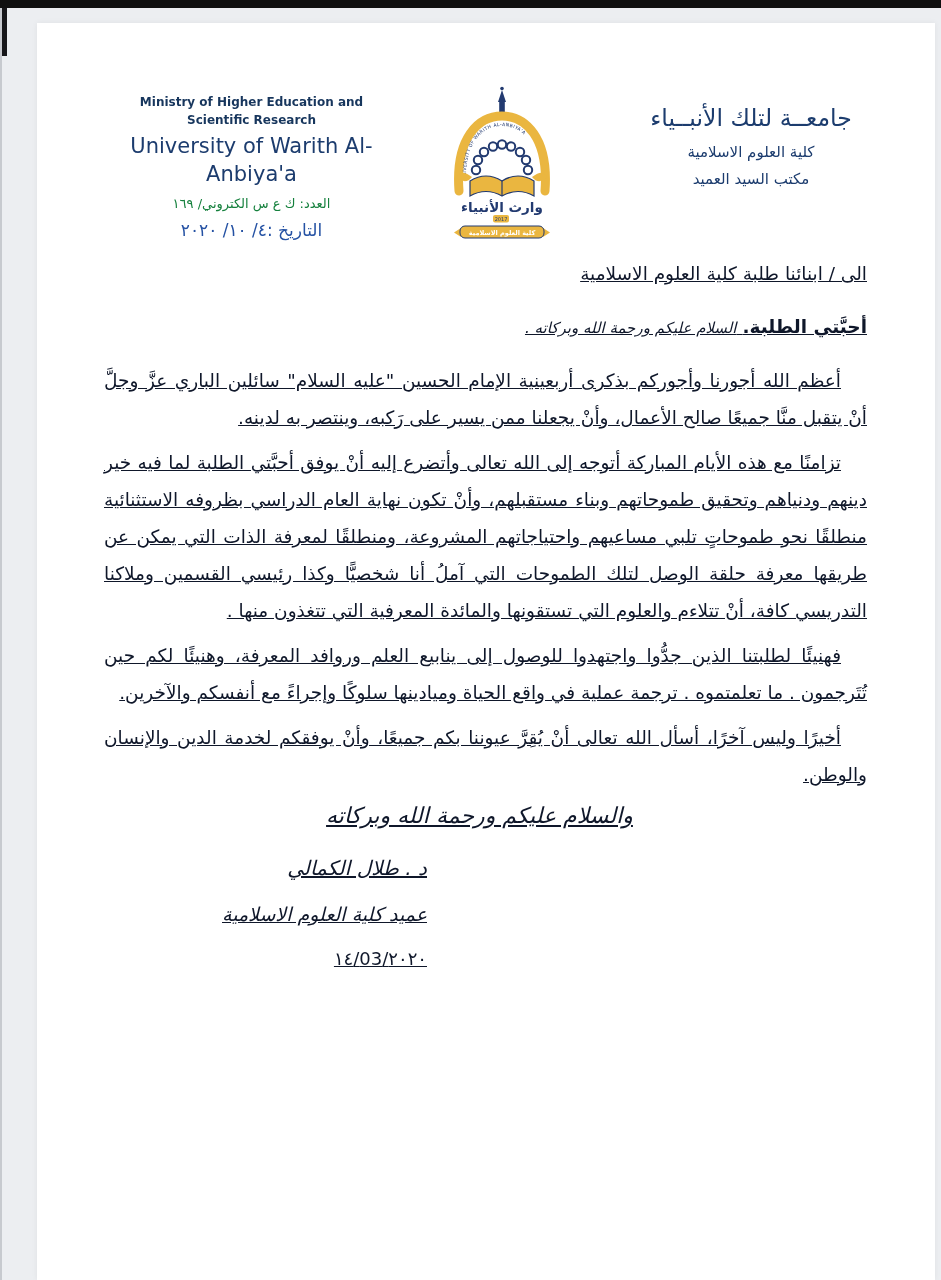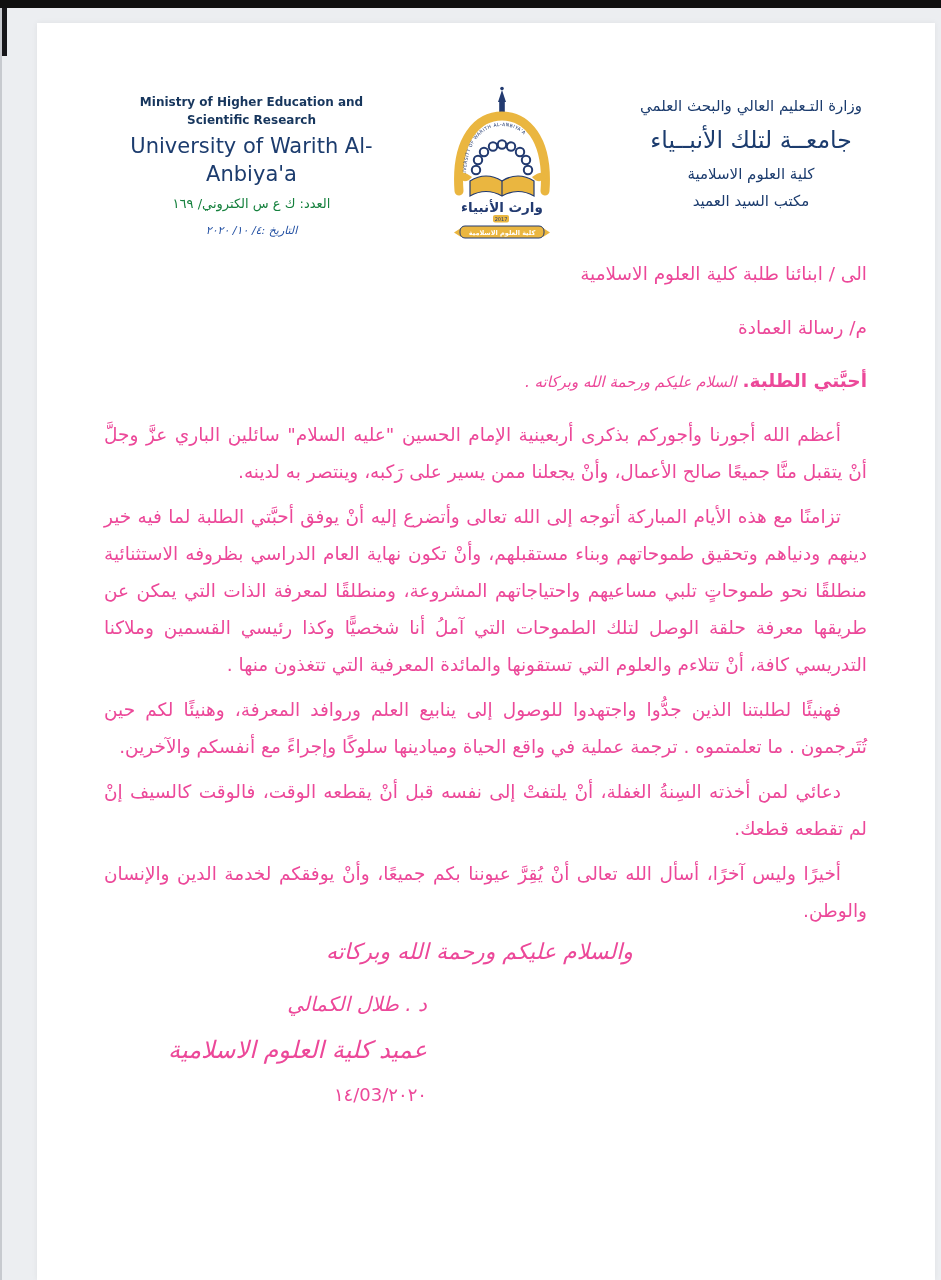--- a/index.html
+++ b/index.html
@@ -14,46 +14,46 @@
   .page {
     position:absolute; left:37px; top:23px; width:898px; height:1257px;
     background:#ffffff; box-shadow:0 0 6px rgba(0,0,0,0.06);
   }
 
   
   .hdr-left { position:absolute; left:62px; top:70px; width:305px; text-align:center; }
   .hdr-left .m1 { font-size:12px; line-height:18px; font-weight:bold; color:#17365d; }
   .hdr-left .uni { font-size:21px; line-height:28px; margin-top:3px; color:#1c3c6e; }
   .hdr-left .num { font-size:13px; line-height:25px; margin-top:3px; color:#15803d; direction:rtl; }
-  .hdr-left .dat { font-size:11px; line-height:25px; margin-top:2px; color:#2451a3; direction:rtl;font-style:italic; }
+  .hdr-left .dat { font-size:17px; line-height:25px; margin-top:2px; color:#2451a3; direction:rtl; }
 
   .hdr-right { position:absolute; left:556px; top:72px; width:316px; text-align:center; direction:rtl; color:#1c3c6e; }
   .hdr-right .m { font-size:15px; line-height:22px; }
   .hdr-right .u { font-size:23.5px; line-height:34px; margin-top:6px; }
   .hdr-right .c { font-size:15px; line-height:22px; margin-top:6px; }
   .hdr-right .o { font-size:15px; line-height:22px; margin-top:5px; }
 
   .logo-wrap { position:absolute; left:398px; top:62px; width:134px; height:158px; }
 
   
   .body-text {
     position:absolute; left:55px; right:68px; top:238px;
-    direction:rtl; color:#ec4899; font-size:18.5px;
+    direction:rtl; color:#0f172a; font-size:18.5px;text-decoration:underline;
   }
   .to-line { line-height:26px; }
   .subject-line { margin-top:28px; line-height:26px; }
   .salutation { margin-top:26px; line-height:28px; }
   .salutation .b { font-weight:bold; }
   .salutation .scr { font-style:italic; font-size:15px; }
   .paras { margin-top:20px;margin-left:12px; }
   .paras p { margin:0 0 8px 0; line-height:37px; text-align:justify; text-indent:26px; }
   .closing { text-align:center; font-style:italic; font-size:22px; line-height:30px; }
   .signature { width:300px; margin:22px 440px 0 0; }
   .signature .nm { font-style:italic; font-size:20px; line-height:30px; }
-  .signature .tt { font-style:italic; font-size:24px; line-height:30px; margin-top:16px; }
+  .signature .tt { font-style:italic; font-size:19px; line-height:30px; margin-top:16px; }
   .signature .dt { font-size:18px; line-height:28px; margin-top:16px; direction:rtl; }
 </style>
 </head>
 <body>
 
 <div class="topbar"></div>
 <div class="corner-blot"></div>
 <div class="left-edge-line"></div>
 
 <div class="page">
@@ -104,38 +104,35 @@
       <text x="66" y="136" font-size="5" fill="#223a70" text-anchor="middle">2017</text>
 
       <path d="M26,143 L19,147.5 L26,152 Z" fill="#eab640"></path>
       <path d="M108,143 L115,147.5 L108,152 Z" fill="#eab640"></path>
       <rect x="25" y="141" width="84" height="12" rx="5" fill="#eab640" stroke="#223a70" stroke-width="1"></rect>
       <text x="67" y="149.5" font-size="6.5" fill="#ffffff" text-anchor="middle" font-weight="bold">كلية العلوم الاسلامية</text>
     </svg>
   </div>
 
   <div class="hdr-right">
-    <div class="m">وزارة التـعليم العالي والبحث العلمي</div>
     <div class="u">جامعــة لتلك الأنبــياء</div>
     <div class="c">كلية العلوم الاسلامية</div>
     <div class="o">مكتب السيد العميد</div>
   </div>
 
   <div class="body-text">
     <div class="to-line">الى / ابنائنا طلبة كلية العلوم الاسلامية</div>
-    <div class="subject-line">م/ رسالة العمادة</div>
     <div class="salutation">
       <span class="b">أحبَّتي الطلبة.</span>
       <span class="scr">السلام عليكم ورحمة الله وبركاته .</span>
     </div>
     <div class="paras">
       <p>أعظم الله أجورنا وأجوركم بذكرى أربعينية الإمام الحسين "عليه السلام" سائلين الباري عزَّ وجلَّ أنْ يتقبل منَّا جميعًا صالح الأعمال، وأنْ يجعلنا ممن يسير على رَكبه، وينتصر به لدينه.</p>
       <p>تزامنًا مع هذه الأيام المباركة أتوجه إلى الله تعالى وأتضرع إليه أنْ يوفق أحبَّتي الطلبة لما فيه خير دينهم ودنياهم وتحقيق طموحاتهم وبناء مستقبلهم، وأنْ تكون نهاية  العام الدراسي بظروفه الاستثنائية منطلقًا نحو طموحاتٍ تلبي مساعيهم واحتياجاتهم المشروعة، ومنطلقًا لمعرفة الذات التي يمكن عن  طريقها معرفة حلقة الوصل لتلك الطموحات التي آملُ أنا شخصيًّا وكذا رئيسي القسمين وملاكنا التدريسي كافة، أنْ تتلاءم والعلوم التي تستقونها والمائدة المعرفية التي تتغذون منها .</p>
       <p>فهنيئًا لطلبتنا الذين جدُّوا واجتهدوا للوصول إلى ينابيع العلم وروافد المعرفة، وهنيئًا  لكم حين تُتَرجمون . ما تعلمتموه . ترجمة عملية في واقع الحياة وميادينها سلوكًا وإجراءً مع أنفسكم والآخرين.</p>
-      <p>دعائي لمن أخذته السِنةُ الغفلة، أنْ يلتفتْ إلى نفسه قبل أنْ يقطعه الوقت، فالوقت كالسيف إنْ لم تقطعه قطعك.</p>
       <p>أخيرًا وليس آخرًا، أسأل الله تعالى أنْ يُقِرَّ عيوننا بكم جميعًا، وأنْ يوفقكم  لخدمة الدين والإنسان والوطن.</p>
     </div>
     <div class="closing">والسلام عليكم ورحمة الله وبركاته</div>
     <div class="signature">
       <div class="nm">د . طلال الكمالي</div>
       <div class="tt">عميد كلية العلوم الاسلامية</div>
       <div class="dt">٢٠٢٠/03/١٤</div>
     </div>
   </div>
 

